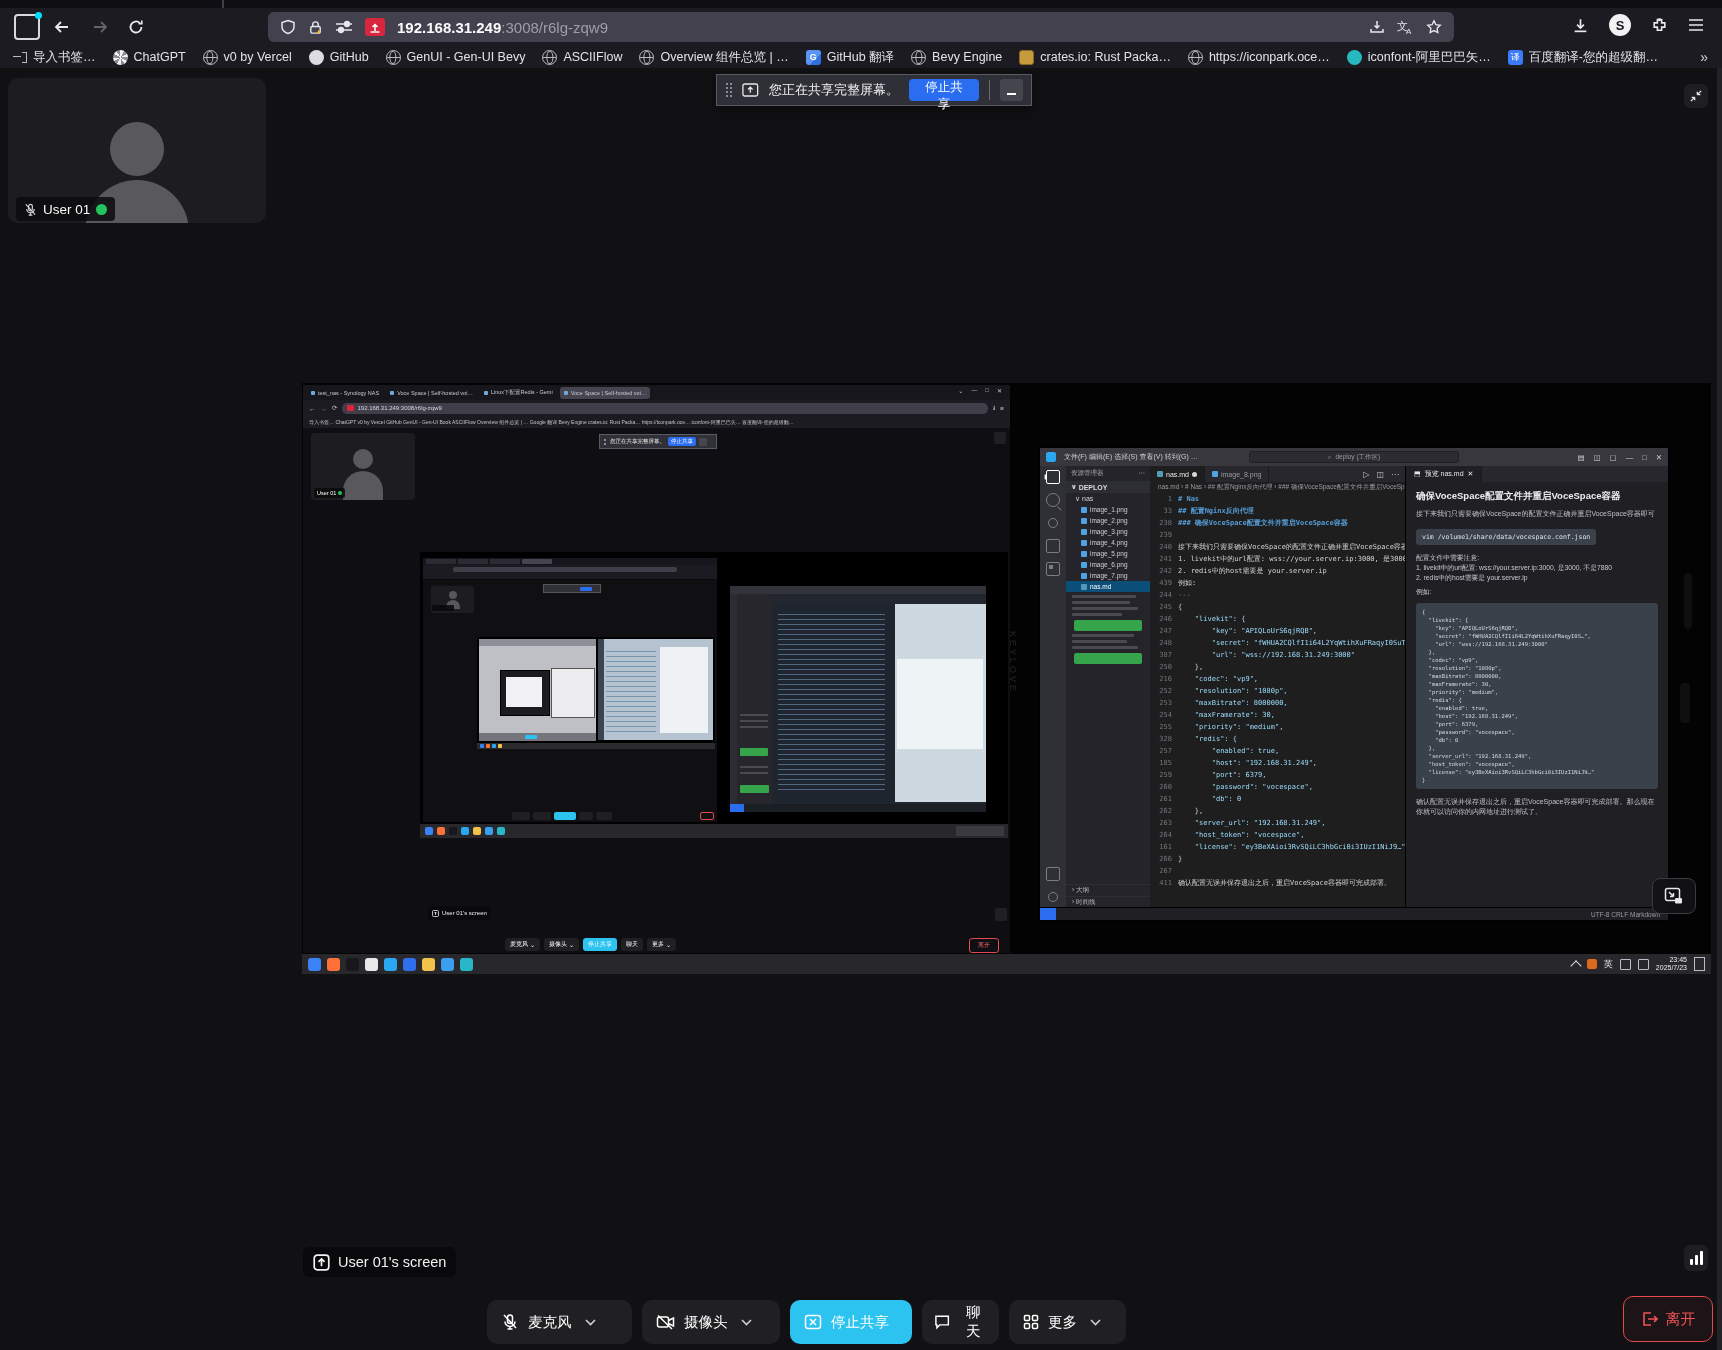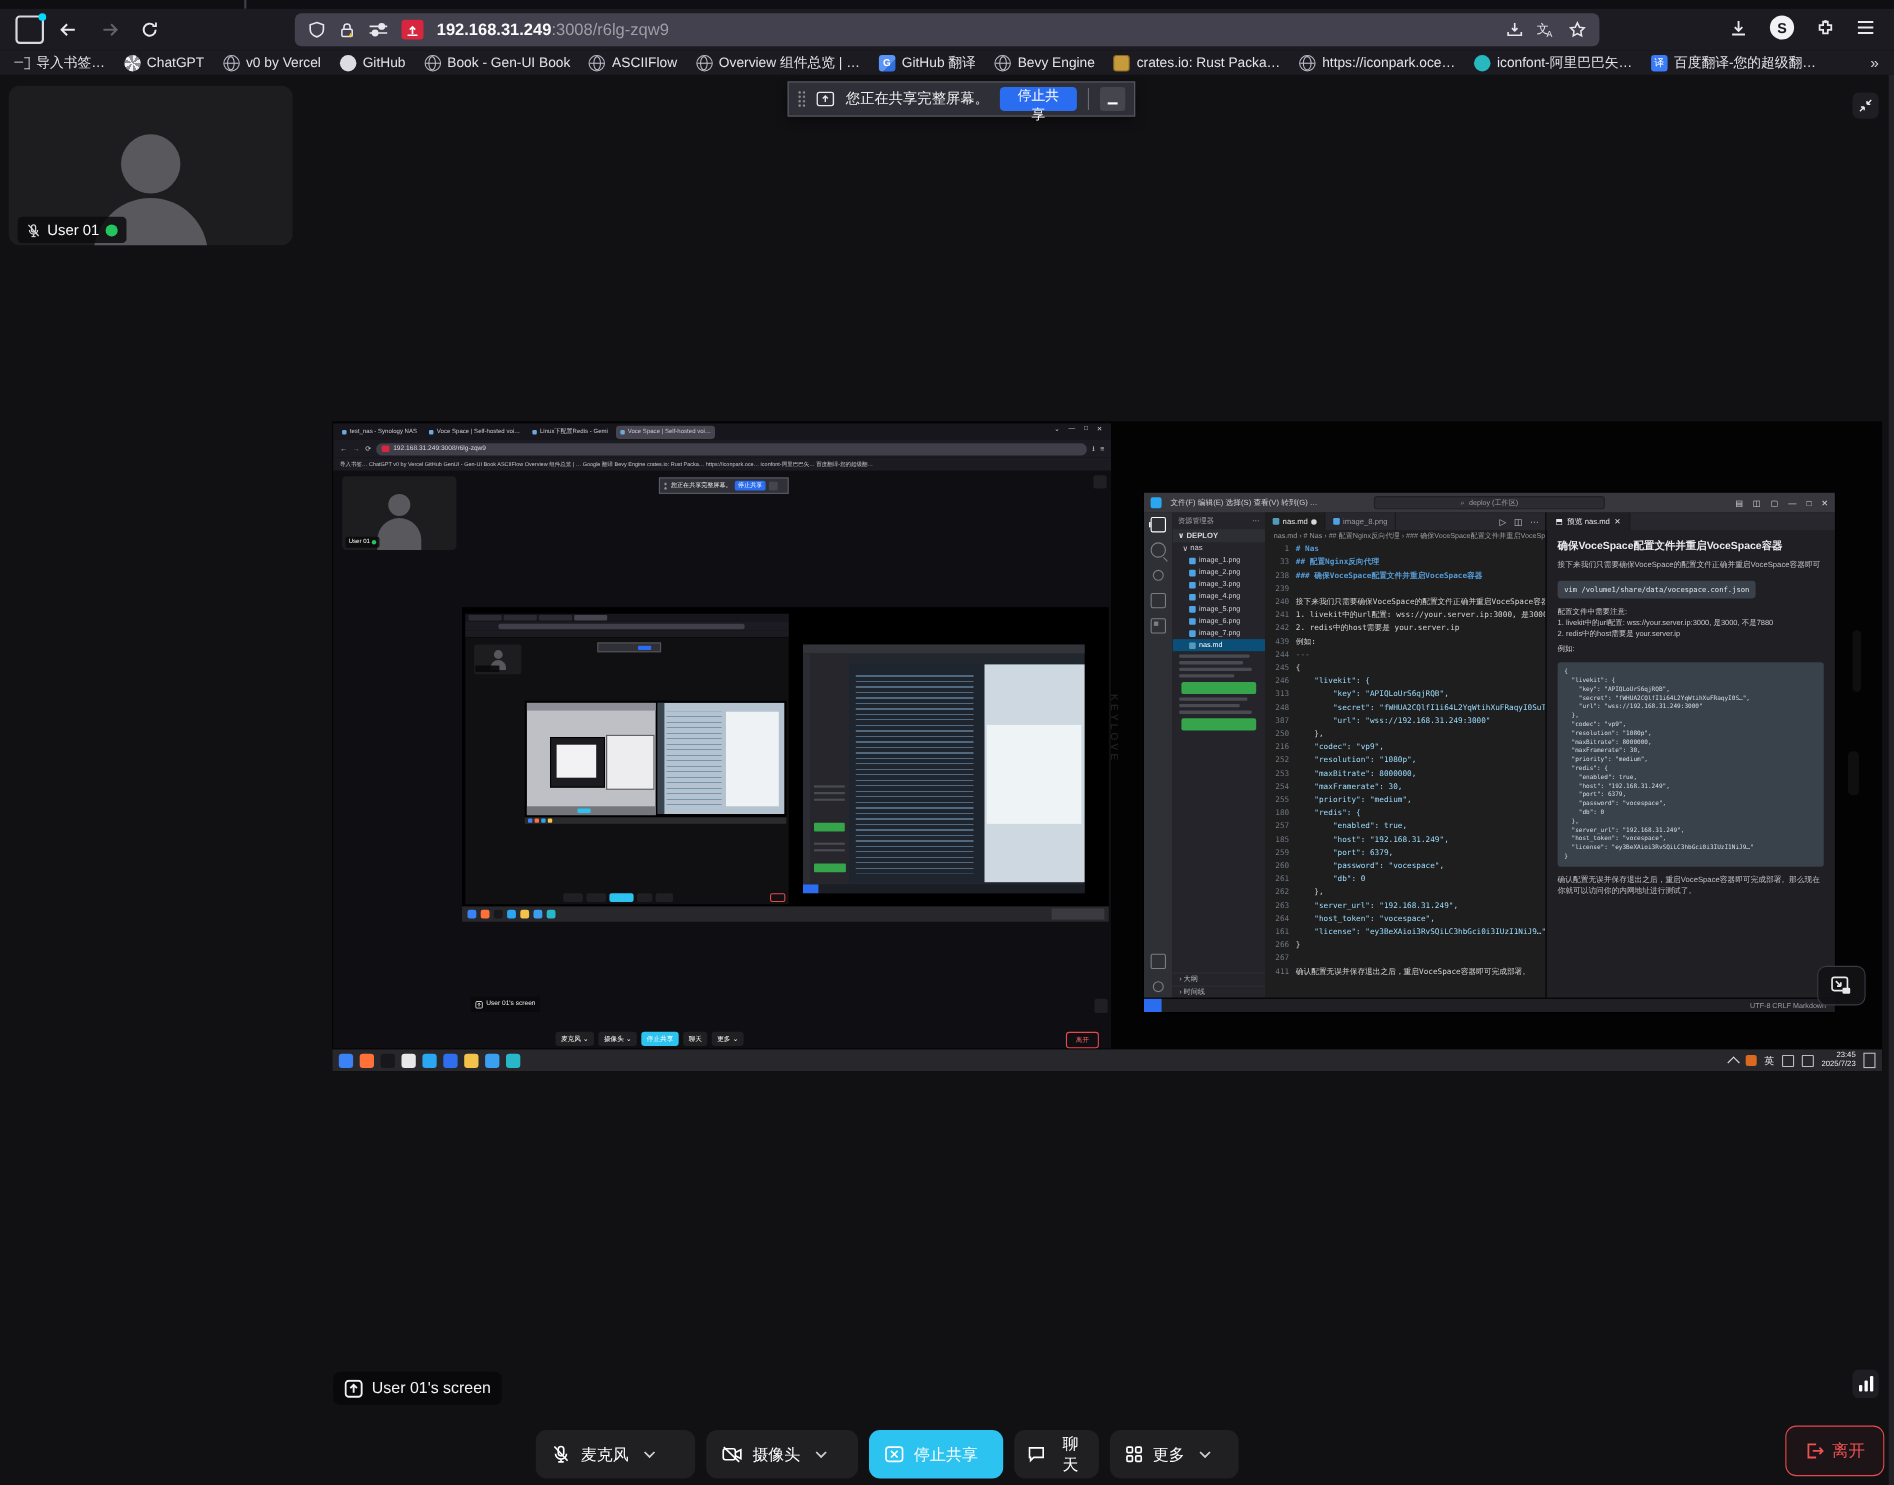--- a/index.html
+++ b/index.html
@@ -319,21 +319,21 @@
         <span>v0 by Vercel</span>
       </span>
 
       <span class="bm">
         <span class="bi bi-github"></span>
         <span>GitHub</span>
       </span>
 
       <span class="bm">
         <span class="bi bi-globe"></span>
-        <span>Book - Gen-UI Book</span>
+        <span>GenUI - Gen-UI Bevy</span>
       </span>
 
       <span class="bm">
         <span class="bi bi-globe"></span>
         <span>ASCIIFlow</span>
       </span>
 
       <span class="bm">
         <span class="bi bi-globe"></span>
         <span>Overview 组件总览 | …</span>
@@ -751,21 +751,21 @@
               <span class="ln">245</span>
               <span class="ct pun">{</span>
             </div>
 
             <div class="cl">
               <span class="ln">246</span>
               <span class="ct js">    "livekit": {</span>
             </div>
 
             <div class="cl">
-              <span class="ln">313</span>
+              <span class="ln">247</span>
               <span class="ct js">        "key": "APIQLoUrS6qjRQB",</span>
             </div>
 
             <div class="cl">
               <span class="ln">248</span>
               <span class="ct js">        "secret": "fWHUA2CQlfI1i64L2YqWtihXuFRaqyI0SuTNRwHoUXW",</span>
             </div>
 
             <div class="cl">
               <span class="ln">387</span>
@@ -796,21 +796,21 @@
               <span class="ln">254</span>
               <span class="ct js">    "maxFramerate": 30,</span>
             </div>
 
             <div class="cl">
               <span class="ln">255</span>
               <span class="ct js">    "priority": "medium",</span>
             </div>
 
             <div class="cl">
-              <span class="ln">180</span>
+              <span class="ln">328</span>
               <span class="ct js">    "redis": {</span>
             </div>
 
             <div class="cl">
               <span class="ln">257</span>
               <span class="ct js">        "enabled": true,</span>
             </div>
 
             <div class="cl">
               <span class="ln">185</span>

